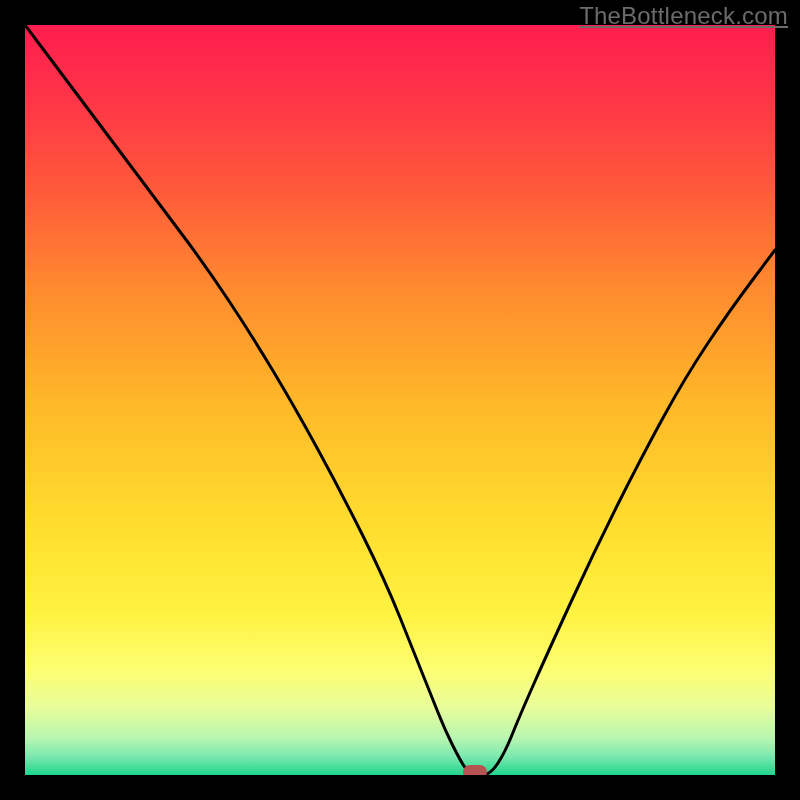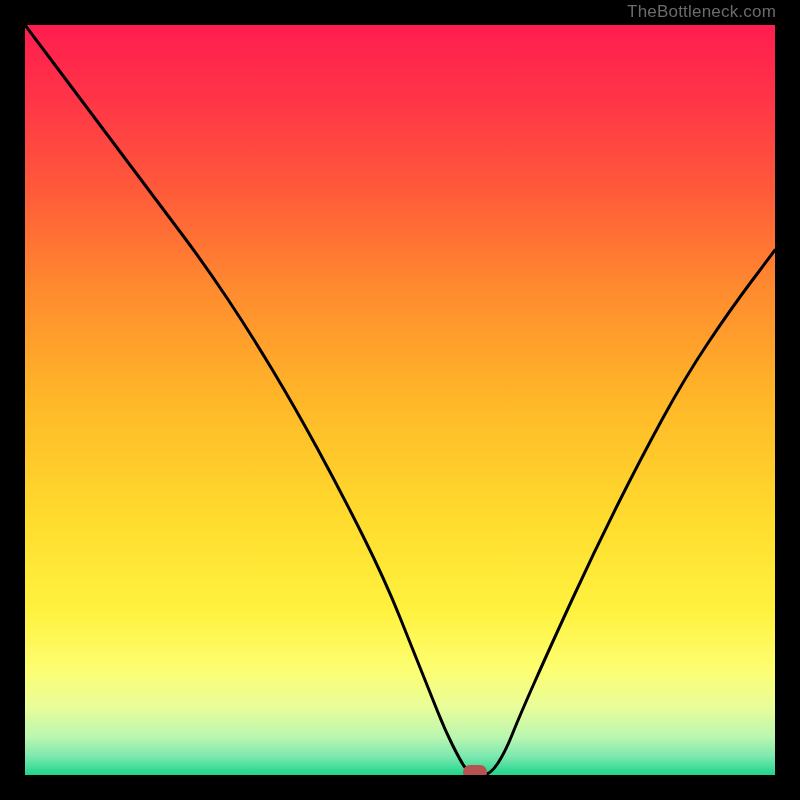--- a/index.html
+++ b/index.html
@@ -14,27 +14,28 @@
     position: absolute;
     left: 25px;
     top: 25px;
     width: 750px;
     height: 750px;
     background: #000000;
   }
   .watermark {
     position: absolute;
     top: 2px;
-    right: 24px;
+    right: 12px;
     font-family: Arial, Helvetica, sans-serif;
-    font-size: 17px;
+    font-size: 24px;
     font-weight: 500;
     color: #6b6b6b;
     letter-spacing: 0.2px;
     z-index: 10;
+    text-decoration: underline;
   }
   svg {
     display: block;
   }
 </style>
 </head>
 <body>
 
 <div class="watermark">TheBottleneck.com</div>
 

